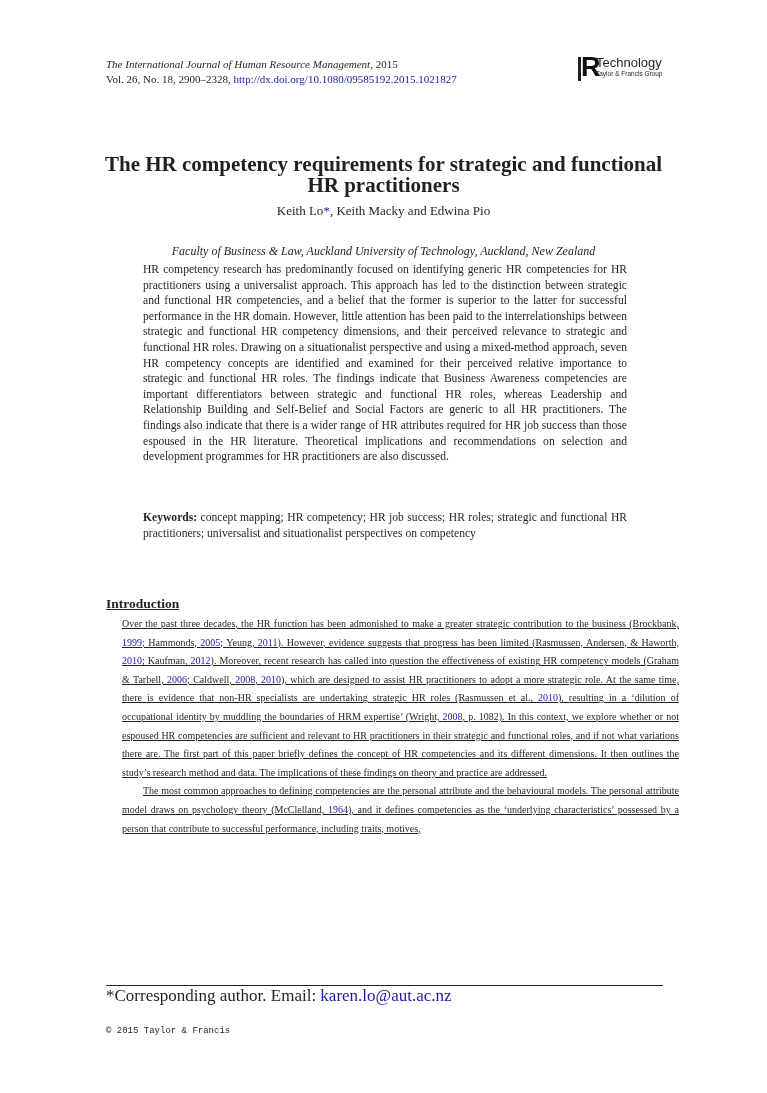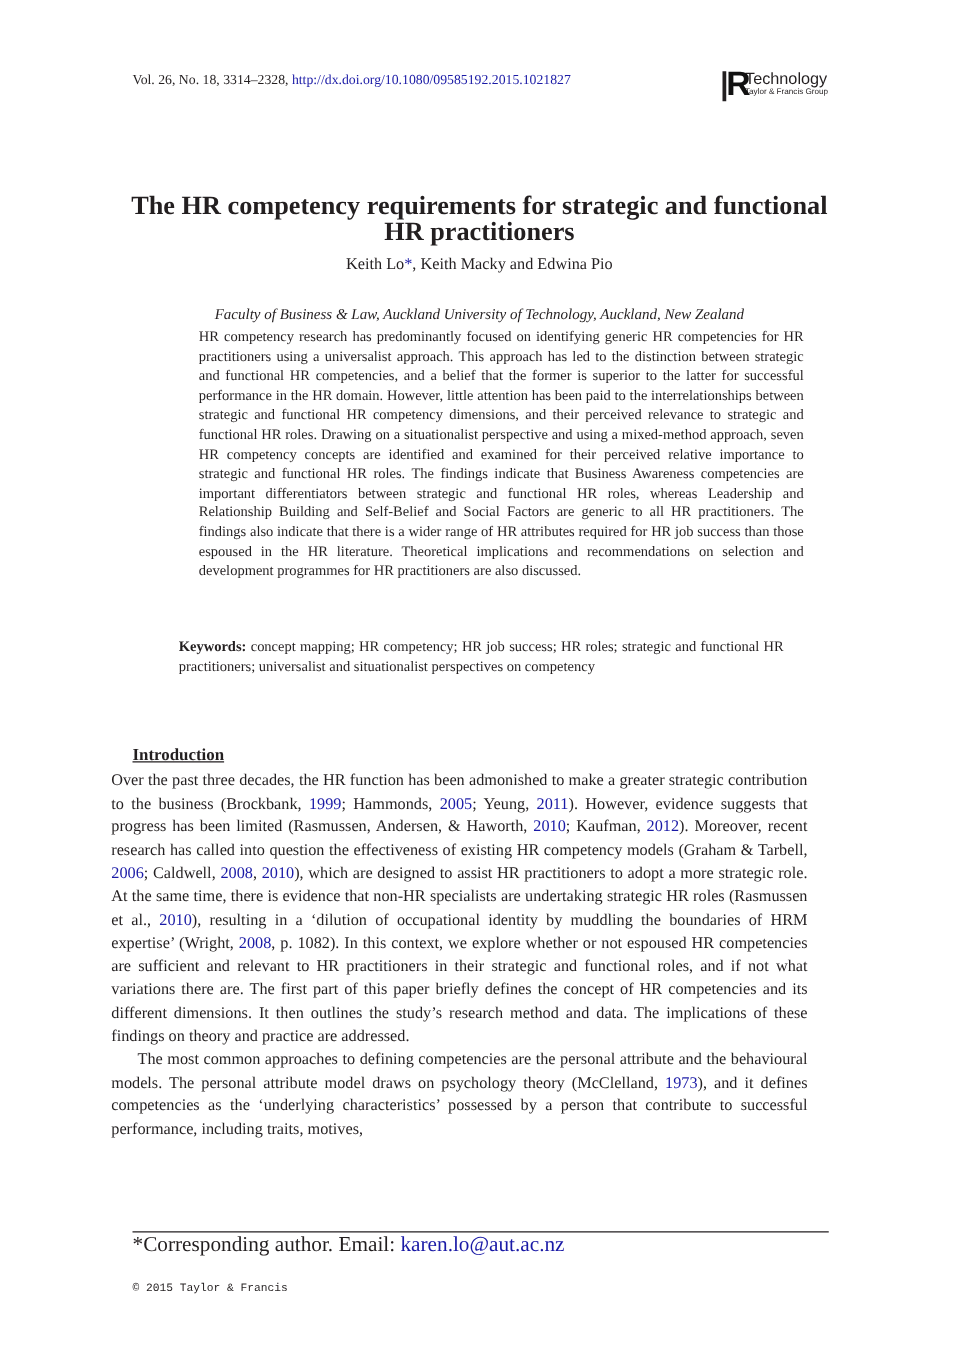--- a/index.html
+++ b/index.html
@@ -12,36 +12,37 @@
     .journal-head .jname { font-style: italic; }
     .logo { position: absolute; left: 578px; top: 56px; display: flex; align-items: flex-start; }
     .logo-mark { position: relative; width: 14px; height: 26px; margin-right: 4px; }
     .logo-mark .strip { position: absolute; left: 0; top: 1px; width: 3px; height: 24px; background: #231f20; }
     .logo-mark .r { position: absolute; left: 3px; top: -4px; font-family: "Liberation Sans", sans-serif; font-weight: bold; font-size: 27px; line-height: 30px; color: #111; }
     .logo-text .brand { font-family: "Liberation Sans", sans-serif; font-size: 13px; line-height: 14px; color: #231f20; }
     .logo-text .sub { font-family: "Liberation Sans", sans-serif; font-size: 6.5px; line-height: 8px; color: #231f20; }
     .title { position: absolute; left: 100px; width: 567px; top: 154px; text-align: center; font-weight: bold; font-size: 21px; line-height: 21px; }
     .authors { position: absolute; left: 100px; width: 567px; top: 203px; text-align: center; font-size: 13px; line-height: 16px; }
     .affil { position: absolute; left: 100px; width: 567px; top: 244px; text-align: center; font-style: italic; font-size: 12px; line-height: 15px; }
-    .abstract { position: absolute; left: 143px; width: 484px; top: 262px; font-size: 11.6px; line-height: 15.6px; text-align: justify; margin-left: 16px; }
+    .abstract { position: absolute; left: 143px; width: 484px; top: 262px; font-size: 11.6px; line-height: 15.6px; text-align: justify; }
     .keywords { position: absolute; left: 143px; width: 484px; top: 510px; font-size: 11.6px; line-height: 15.6px; text-align: justify; }
     .keywords b { font-weight: bold; }
     .section-h { position: absolute; left: 106px; top: 595px; font-weight: bold; font-size: 13.5px; line-height: 17px; text-decoration: underline; }
-    .body { position: absolute; left: 89px; width: 557px; top: 615px; font-size: 13px; line-height: 18.6px; text-align: justify; }
+    .body { position: absolute; left: 122px; width: 557px; top: 615px; font-size: 10px; line-height: 18.6px; text-align: justify; text-decoration: underline; }
     .body p { margin: 0; }
     .body p.indent { text-indent: 21px; }
     .footnote-rule { position: absolute; left: 106px; top: 985px; width: 557px; height: 1px; background: #231f20; }
     .footnote { position: absolute; left: 106px; top: 989px; font-size: 17px; line-height: 14px; }
     .copyright { position: absolute; left: 106px; top: 1025px; font-size: 9px; line-height: 12px; font-family: Liberation Mono, monospace; }
   </style>
 </head>
 <body>
 
 <div class="journal-head">
-  <div><span>Vol. 26, No. 18, 3314–2328, </span><a>http://dx.doi.org/10.1080/09585192.2015.1021827</a></div>
+  <div><span class="jname">The International Journal of Human Resource Management</span><span>, 2015</span></div>
+  <div><span>Vol. 26, No. 18, 2900–2328, </span><a>http://dx.doi.org/10.1080/09585192.2015.1021827</a></div>
 </div>
 
 <div class="logo">
   <div class="logo-mark">
     <span class="strip"></span>
     <span class="r">R</span>
   </div>
   <div class="logo-text">
     <div class="brand">Technology</div>
     <div class="sub">Taylor &amp; Francis Group</div>
@@ -55,19 +56,19 @@
 <div class="affil">Faculty of Business &amp; Law, Auckland University of Technology, Auckland, New Zealand</div>
 
 <div class="abstract">HR competency research has predominantly focused on identifying generic HR competencies for HR practitioners using a universalist approach. This approach has led to the distinction between strategic and functional HR competencies, and a belief that the former is superior to the latter for successful performance in the HR domain. However, little attention has been paid to the interrelationships between strategic and functional HR competency dimensions, and their perceived relevance to strategic and functional HR roles. Drawing on a situationalist perspective and using a mixed-method approach, seven HR competency concepts are identified and examined for their perceived relative importance to strategic and functional HR roles. The findings indicate that Business Awareness competencies are important differentiators between strategic and functional HR roles, whereas Leadership and Relationship Building and Self-Belief and Social Factors are generic to all HR practitioners. The findings also indicate that there is a wider range of HR attributes required for HR job success than those espoused in the HR literature. Theoretical implications and recommendations on selection and development programmes for HR practitioners are also discussed.</div>
 
 <div class="keywords"><b>Keywords:</b><span> concept mapping; HR competency; HR job success; HR roles; strategic and functional HR practitioners; universalist and situationalist perspectives on competency</span></div>
 
 <div class="section-h">Introduction</div>
 
 <div class="body">
   <p><span>Over the past three decades, the HR function has been admonished to make a greater strategic contribution to the business (Brockbank, </span><a>1999</a><span>; Hammonds, </span><a>2005</a><span>; Yeung, </span><a>2011</a><span>). However, evidence suggests that progress has been limited (Rasmussen, Andersen, &amp; Haworth, </span><a>2010</a><span>; Kaufman, </span><a>2012</a><span>). Moreover, recent research has called into question the effectiveness of existing HR competency models (Graham &amp; Tarbell, </span><a>2006</a><span>; Caldwell, </span><a>2008</a><span>, </span><a>2010</a><span>), which are designed to assist HR practitioners to adopt a more strategic role. At the same time, there is evidence that non-HR specialists are undertaking strategic HR roles (Rasmussen et al., </span><a>2010</a><span>), resulting in a ‘dilution of occupational identity by muddling the boundaries of HRM expertise’ (Wright, </span><a>2008</a><span>, p. 1082). In this context, we explore whether or not espoused HR competencies are sufficient and relevant to HR practitioners in their strategic and functional roles, and if not what variations there are. The first part of this paper briefly defines the concept of HR competencies and its different dimensions. It then outlines the study’s research method and data. The implications of these findings on theory and practice are addressed.</span></p>
-  <p class="indent"><span>The most common approaches to defining competencies are the personal attribute and the behavioural models. The personal attribute model draws on psychology theory (McClelland, </span><a>1973</a><span>), and it defines competencies as the ‘underlying characteristics’ possessed by a person that contribute to successful performance, including traits, motives,</span></p>
+  <p class="indent"><span>The most common approaches to defining competencies are the personal attribute and the behavioural models. The personal attribute model draws on psychology theory (McClelland, </span><a>1964</a><span>), and it defines competencies as the ‘underlying characteristics’ possessed by a person that contribute to successful performance, including traits, motives,</span></p>
 </div>
 
 <div class="footnote-rule"></div>
 <div class="footnote"><span>*Corresponding author. Email: </span><a>karen.lo@aut.ac.nz</a></div>
 
 <div class="copyright">© 2015 Taylor &amp; Francis</div>
 
 </body></html>

